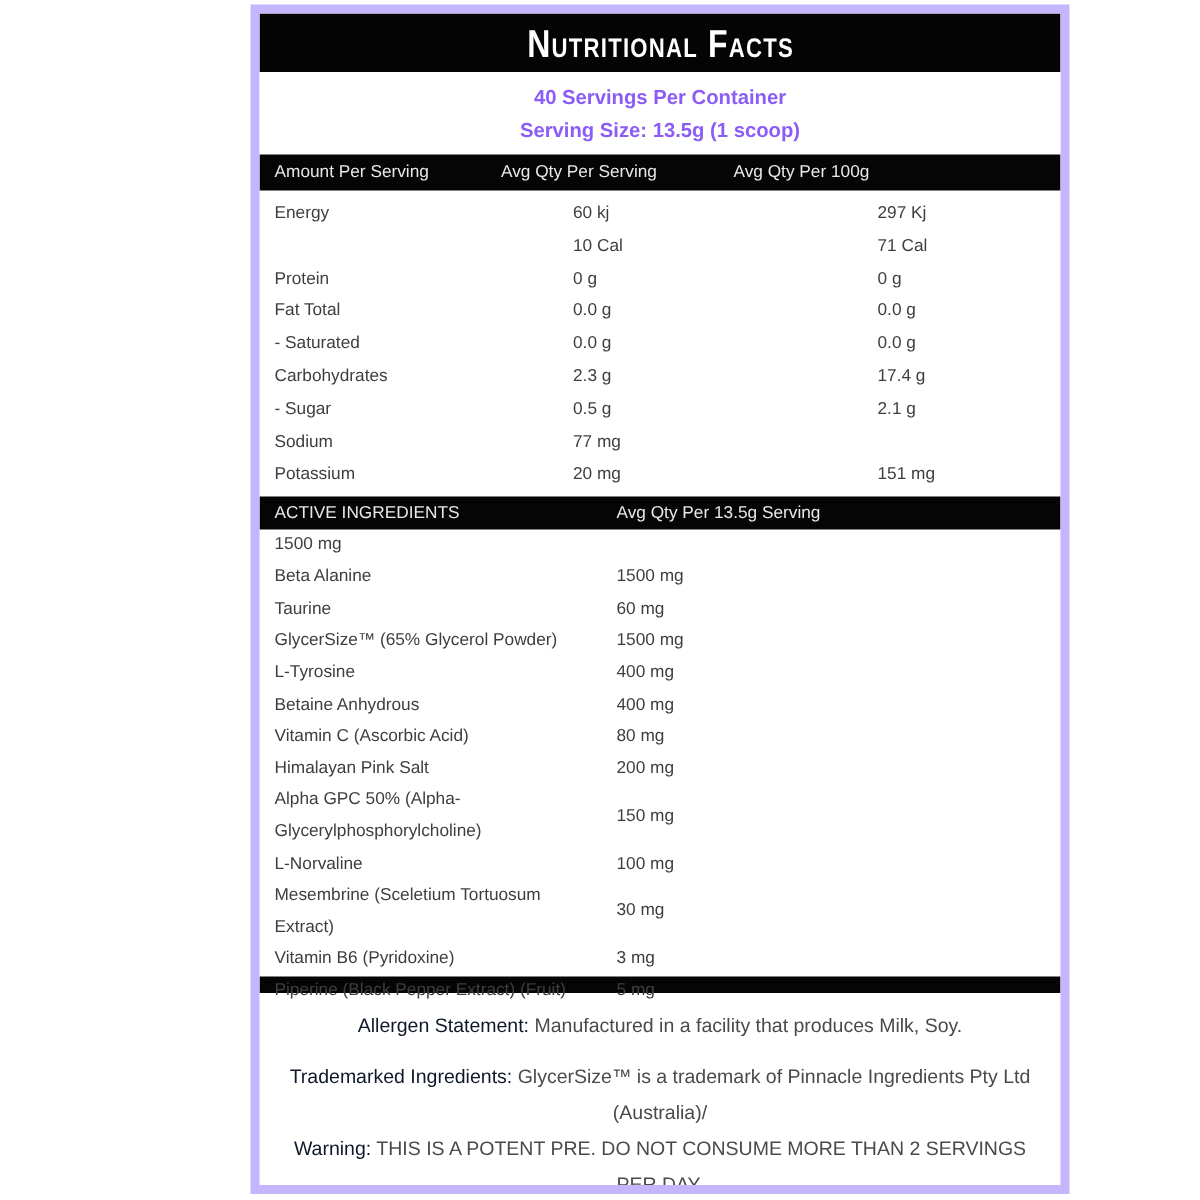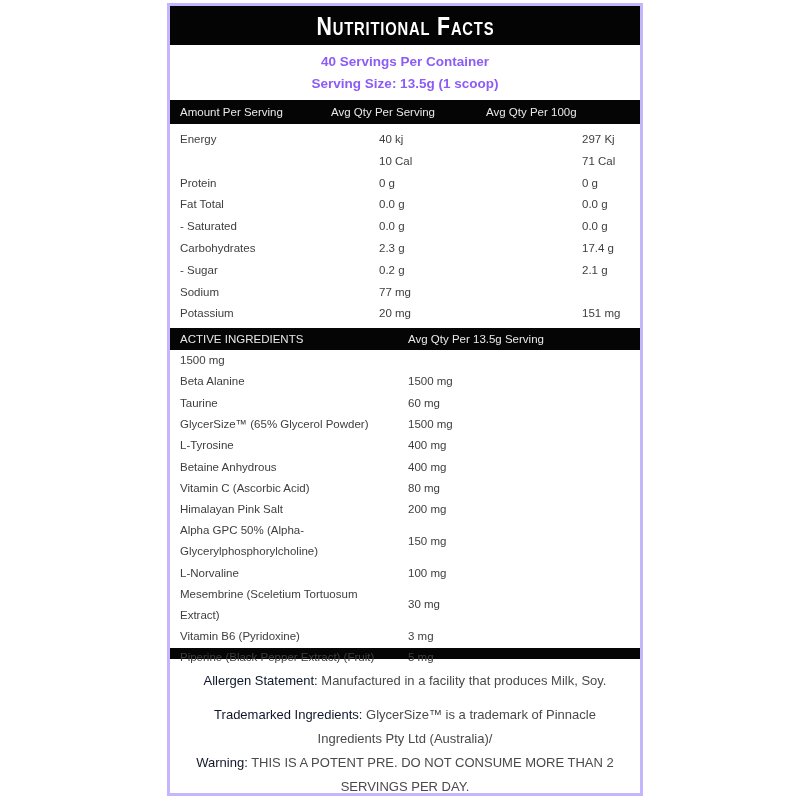--- a/index.html
+++ b/index.html
@@ -1,19 +1,19 @@
 <!DOCTYPE html>
 <html><head>
 <meta charset="utf-8">
 <style>
   * { margin: 0; padding: 0; box-sizing: border-box; }
   html, body { width: 800px; height: 800px; background: #ffffff; font-family: "Liberation Sans", sans-serif; }
   .label {
-    position: absolute; left: 167px; top: 3px; width: 476px; height: 793px;
-    border: 3px solid #c4b5fd; background: #fff; overflow: hidden;
+    position: absolute; left: 167px; top: 3px; width: 546px; height: 793px;
+    border: 6px solid #c4b5fd; background: #fff; overflow: hidden;
   }
   .title-bar {
     height: 39px; background: #040404; color: #fff;
     display: flex; align-items: center; justify-content: center;
   }
   .title-bar .title-text {
     display: inline-block; font-weight: bold; font-size: 26px;
     font-variant: small-caps; letter-spacing: 1px; transform: scaleX(0.82);
     white-space: nowrap; line-height: 1;
   }
@@ -66,21 +66,21 @@
 
   <div class="colhead">
     <span>Amount Per Serving</span>
     <span>Avg Qty Per Serving</span>
     <span>Avg Qty Per 100g</span>
   </div>
 
   <div class="ntable">
     <div class="row">
       <span class="c1">Energy</span>
-      <span class="c2">40 kj</span>
+      <span class="c2">60 kj</span>
       <span class="c3">297 Kj</span>
     </div>
     <div class="row">
       <span class="c1"></span>
       <span class="c2">10 Cal</span>
       <span class="c3">71 Cal</span>
     </div>
     <div class="row">
       <span class="c1">Protein</span>
       <span class="c2">0 g</span>
@@ -96,21 +96,21 @@
       <span class="c2">0.0 g</span>
       <span class="c3">0.0 g</span>
     </div>
     <div class="row">
       <span class="c1">Carbohydrates</span>
       <span class="c2">2.3 g</span>
       <span class="c3">17.4 g</span>
     </div>
     <div class="row">
       <span class="c1">- Sugar</span>
-      <span class="c2">0.2 g</span>
+      <span class="c2">0.5 g</span>
       <span class="c3">2.1 g</span>
     </div>
     <div class="row">
       <span class="c1">Sodium</span>
       <span class="c2">77 mg</span>
     </div>
     <div class="row">
       <span class="c1">Potassium</span>
       <span class="c2">20 mg</span>
       <span class="c3">151 mg</span>

